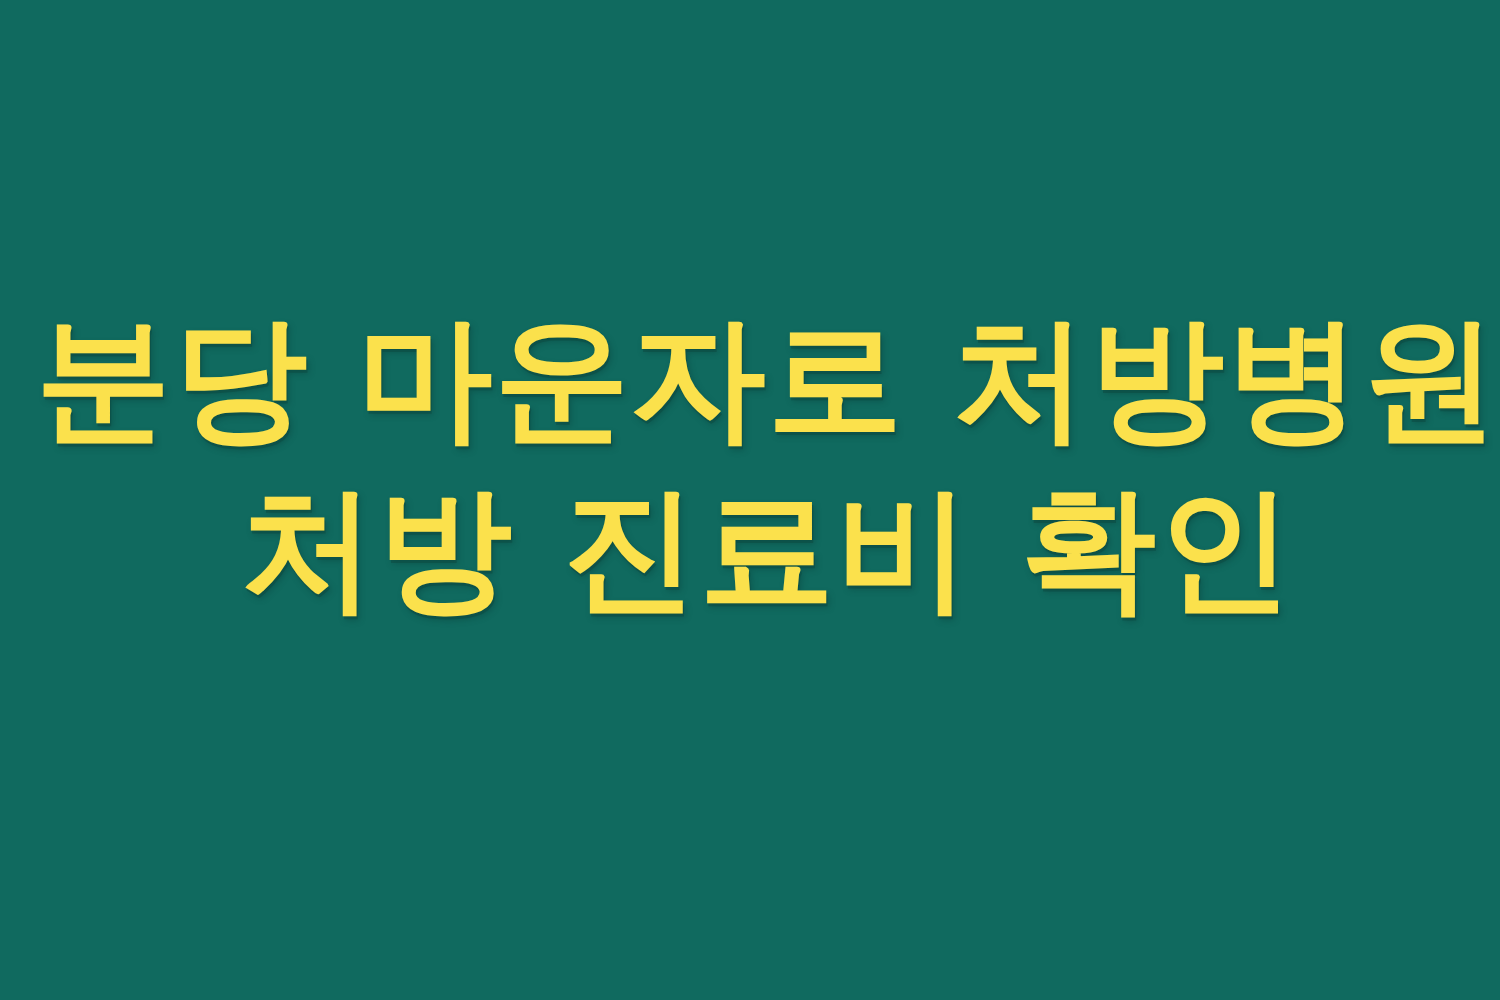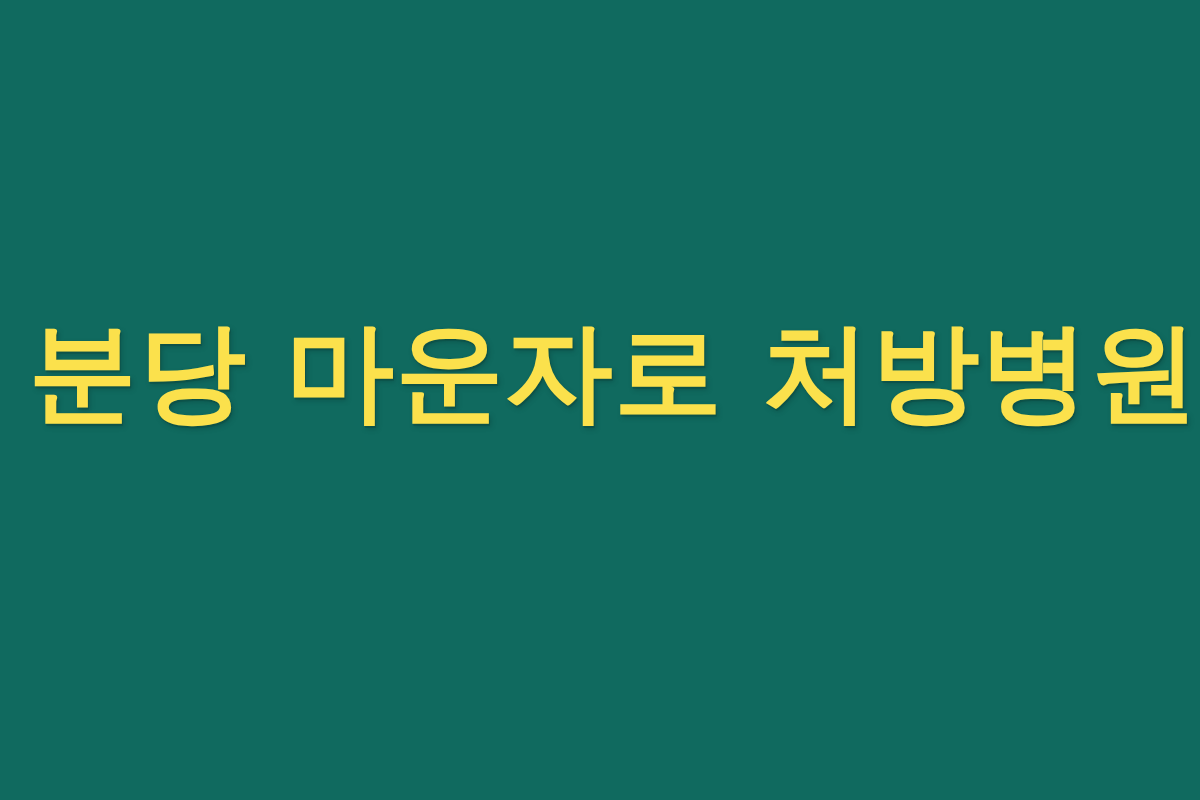--- a/index.html
+++ b/index.html
@@ -68,16 +68,17 @@
 </style>
 </head>
 <body>
 
 <div class="banner">
 
   <div class="headline-block">
 
     <span class="headline-line headline-line--primary">분당 마운자로 처방병원</span>
 
+    <span class="headline-line headline-line--secondary">처방 진료비 확인</span>
 
   </div>
 
 </div>
 
 </body></html>

